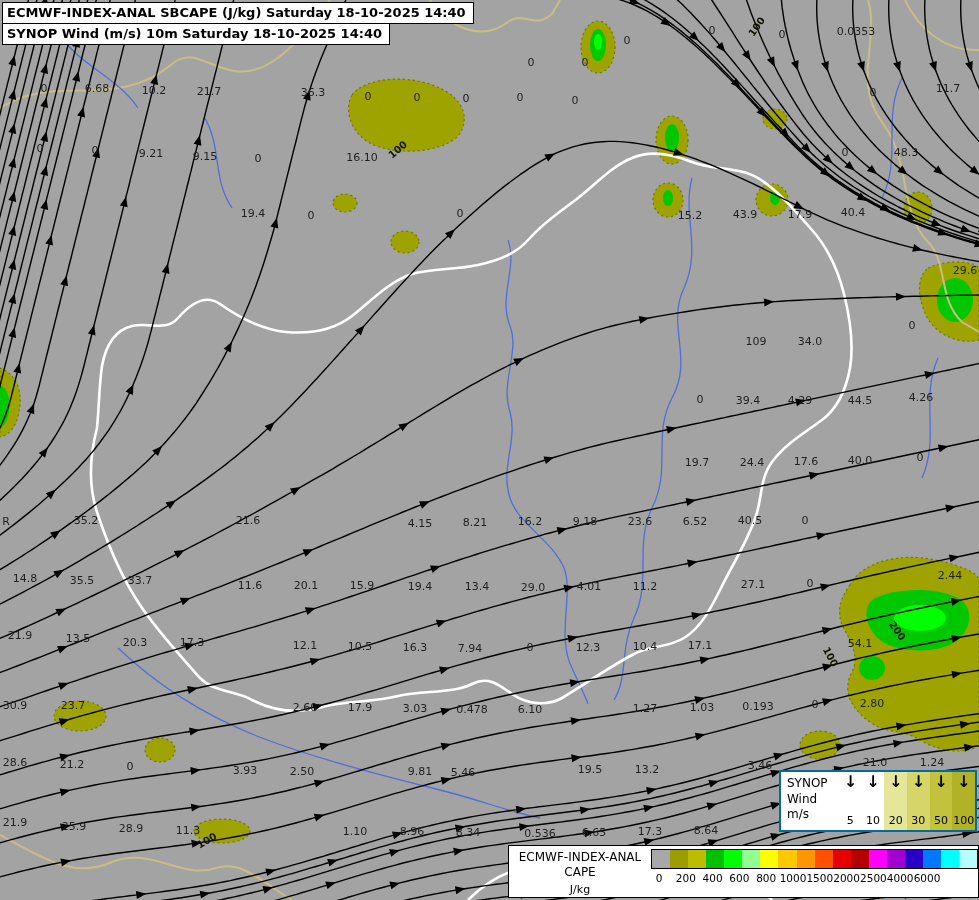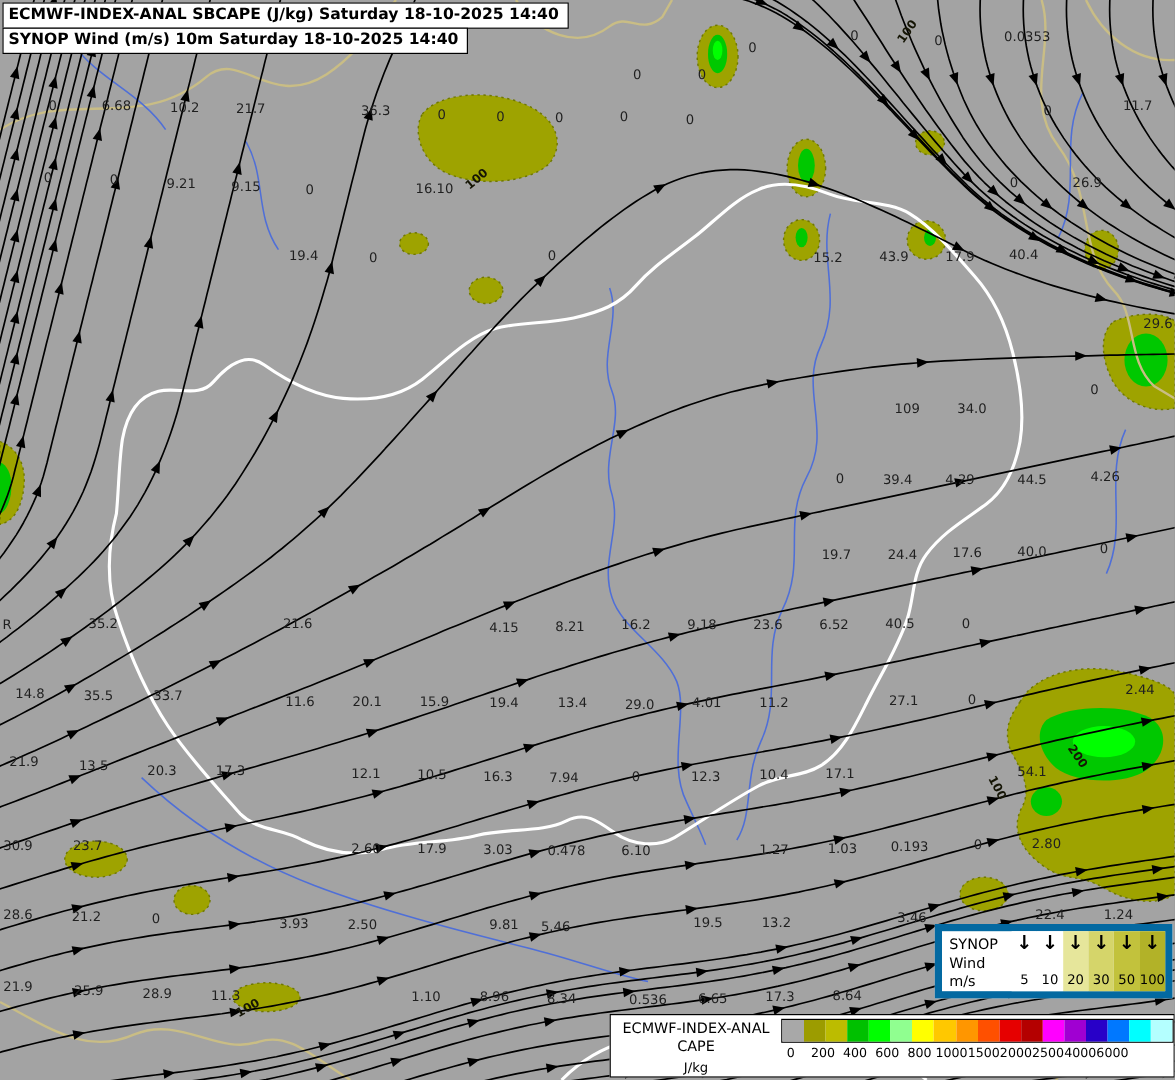--- a/index.html
+++ b/index.html
@@ -17,21 +17,21 @@
   
   .header{position:absolute;left:2px;top:2px;}
   .hline{
     display:table;background:#ffffff;border:1px solid #000;
     padding:2px 7px 3px 4px;font-size:13px;font-weight:bold;color:#000;
     margin-bottom:-1px;white-space:nowrap;
   }
   
   .wind-legend{
     position:absolute;left:779px;top:770px;width:198px;height:62px;
-    background:#fff;border:6px solid #0369a1;box-sizing:border-box;display:flex;
+    background:#fff;border:2px solid #0369a1;box-sizing:border-box;display:flex;
   }
   .wind-title{width:52px;font-size:12px;color:#000;padding:4px 0 0 6px;line-height:1.3;}
   .wind-cells{flex:1;display:flex;}
   .wind-cell{flex:1;display:flex;flex-direction:column;align-items:center;justify-content:space-between;padding:2px 0 3px;}
   .wind-arrow{font-size:16px;line-height:1;color:#000;font-weight:bold;}
   .wind-speed{font-size:11px;color:#000;}
   
   .cape-legend{
     position:absolute;left:508px;top:845px;width:471px;height:53px;
     background:#fff;border:1px solid #000;box-sizing:border-box;
@@ -381,21 +381,21 @@
       <span class="map-label" style="left: 575px; top: 100px;">0</span>
       <span class="map-label" style="left: 873px; top: 92px;">0</span>
       <span class="map-label" style="left: 948px; top: 88px;">11.7</span>
       <span class="map-label" style="left: 40px; top: 148px;">0</span>
       <span class="map-label" style="left: 95px; top: 150px;">0</span>
       <span class="map-label" style="left: 151px; top: 153px;">9.21</span>
       <span class="map-label" style="left: 205px; top: 156px;">9.15</span>
       <span class="map-label" style="left: 258px; top: 158px;">0</span>
       <span class="map-label" style="left: 362px; top: 157px;">16.10</span>
       <span class="map-label" style="left: 845px; top: 152px;">0</span>
-      <span class="map-label" style="left: 906px; top: 152px;">26.9</span>
+      <span class="map-label" style="left: 906px; top: 152px;">48.3</span>
       <span class="map-label" style="left: 253px; top: 213px;">19.4</span>
       <span class="map-label" style="left: 311px; top: 215px;">0</span>
       <span class="map-label" style="left: 460px; top: 213px;">0</span>
       <span class="map-label" style="left: 690px; top: 215px;">15.2</span>
       <span class="map-label" style="left: 745px; top: 214px;">43.9</span>
       <span class="map-label" style="left: 800px; top: 214px;">17.9</span>
       <span class="map-label" style="left: 853px; top: 212px;">40.4</span>
       <span class="map-label" style="left: 965px; top: 270px;">29.6</span>
       <span class="map-label" style="left: 912px; top: 325px;">0</span>
       <span class="map-label" style="left: 756px; top: 341px;">109</span>
@@ -463,21 +463,21 @@
       <span class="map-label" style="left: 15px; top: 762px;">28.6</span>
       <span class="map-label" style="left: 72px; top: 764px;">21.2</span>
       <span class="map-label" style="left: 130px; top: 766px;">0</span>
       <span class="map-label" style="left: 245px; top: 770px;">3.93</span>
       <span class="map-label" style="left: 302px; top: 771px;">2.50</span>
       <span class="map-label" style="left: 420px; top: 771px;">9.81</span>
       <span class="map-label" style="left: 463px; top: 772px;">5.46</span>
       <span class="map-label" style="left: 590px; top: 769px;">19.5</span>
       <span class="map-label" style="left: 647px; top: 769px;">13.2</span>
       <span class="map-label" style="left: 760px; top: 765px;">3.46</span>
-      <span class="map-label" style="left: 875px; top: 762px;">22.4</span>
+      <span class="map-label" style="left: 875px; top: 762px;">21.0</span>
       <span class="map-label" style="left: 932px; top: 762px;">1.24</span>
       <span class="map-label" style="left: 15px; top: 822px;">21.9</span>
       <span class="map-label" style="left: 74px; top: 826px;">25.9</span>
       <span class="map-label" style="left: 131px; top: 828px;">28.9</span>
       <span class="map-label" style="left: 188px; top: 830px;">11.3</span>
       <span class="map-label" style="left: 355px; top: 831px;">1.10</span>
       <span class="map-label" style="left: 412px; top: 831px;">8.96</span>
       <span class="map-label" style="left: 468px; top: 832px;">8.34</span>
       <span class="map-label" style="left: 540px; top: 833px;">0.536</span>
       <span class="map-label" style="left: 594px; top: 832px;">6.65</span>

